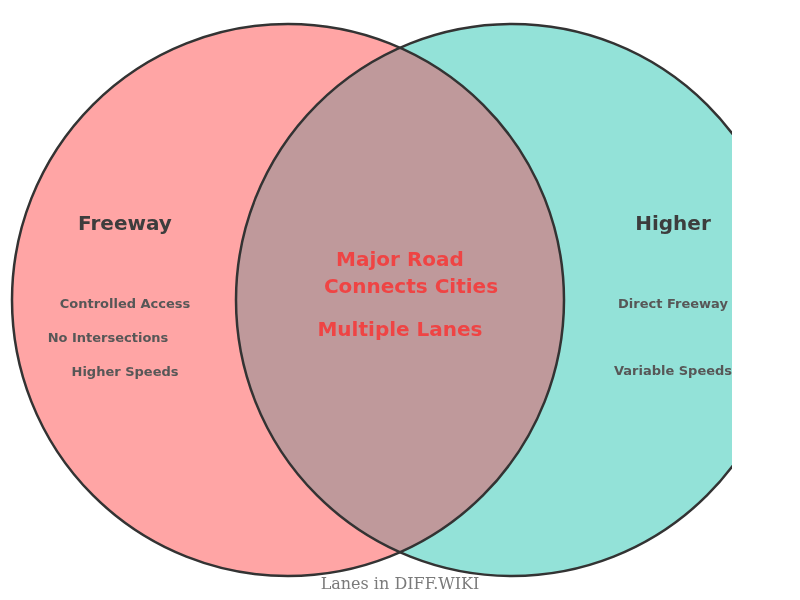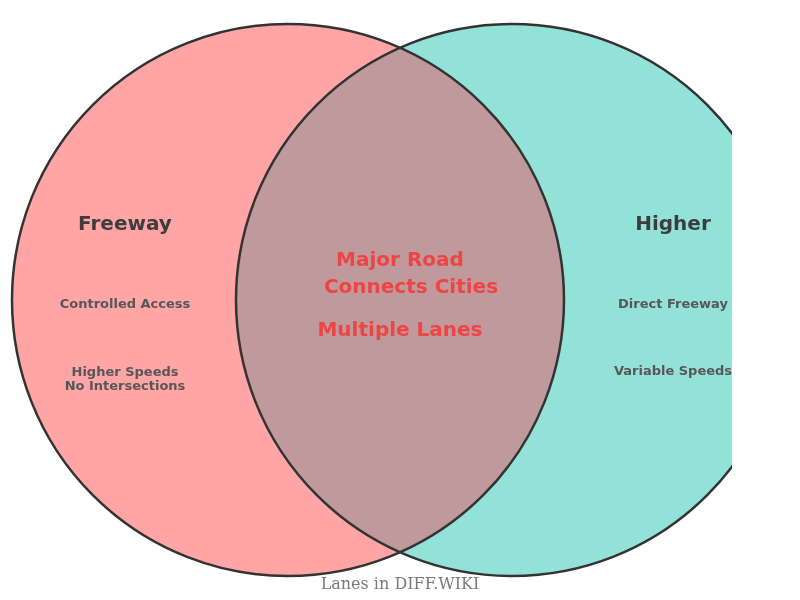--- a/index.html
+++ b/index.html
@@ -63,21 +63,21 @@
     <circle cx="288" cy="300" r="276" stroke="none" fill="#FFA5A5"></circle>
     <circle cx="512" cy="300" r="276" stroke="none" fill="#93E2D8"></circle>
     <circle cx="512" cy="300" r="276" stroke="none" clip-path="url(#clip-left-circle)" fill="#BF999B"></circle>
 
     <circle cx="288" cy="300" r="276" fill="none" stroke-width="2.5" stroke="#333333"></circle>
     <circle cx="512" cy="300" r="276" fill="none" stroke-width="2.5" stroke="#333333"></circle>
   </svg>
 
   <div class="txt set-title" style="left:125px; top:223px;">Freeway</div>
   <div class="txt side-item" style="left:125px; top:303px;">Controlled Access</div>
-  <div class="txt side-item" style="left:125px; top:337px;margin-top:48px;">No Intersections</div>
+  <div class="txt side-item" style="left:108px; top:337px;">No Intersections</div>
   <div class="txt side-item" style="left:125px; top:371px;">Higher Speeds</div>
 
   <div class="txt center-item" style="left:400px; top:259px;">Major Road</div>
   <div class="txt center-item" style="left:400px; top:286px;margin-left:11px;">Connects Cities</div>
   <div class="txt center-item" style="left:400px; top:329px;">Multiple Lanes</div>
 
   <div class="txt set-title" style="left:673px; top:223px;">Higher</div>
   <div class="txt side-item" style="left:673px; top:303px;">Direct Freeway</div>
   <div class="txt side-item" style="left:673px; top:370px;">Variable Speeds</div>
 

